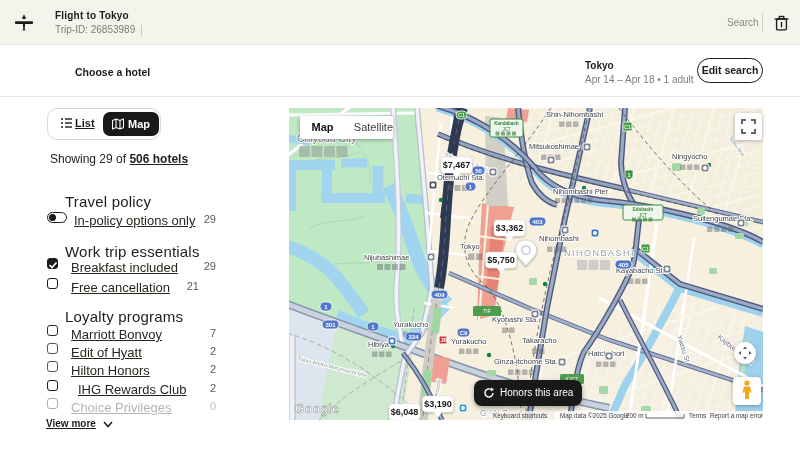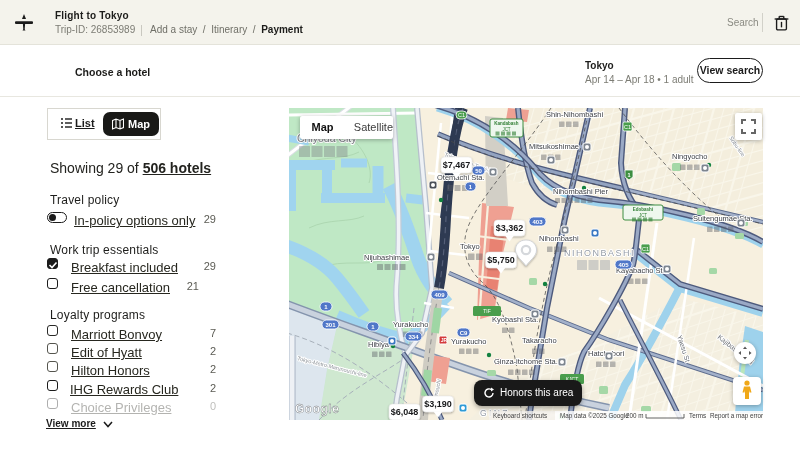--- a/index.html
+++ b/index.html
@@ -7,77 +7,76 @@
 .abs { position:absolute; }
 
 #hdr { position:absolute; left:0; top:0; width:800px; height:45px; background:#f4f3ec; border-bottom:1px solid #e4e3da; }
 #row2 { position:absolute; left:0; top:46px; width:800px; height:51px; background:#fff; border-bottom:1px solid #e8e7e0; }
 .t-title { font-size:10px; font-weight:bold; color:#1c1c1a; letter-spacing:.2px; }
 .t-sub { font-size:10px; color:#7c7c74; }
 .crumb { font-size:10px; color:#6f6f67; }
 .crumb b { color:#1c1c1a; font-weight:bold; }
 #editbtn { position:absolute; left:697px; top:58px; width:66px; height:25px; border:1.5px solid #1b1b1b; border-radius:13px; background:#fff; font-size:10.5px; font-weight:bold; color:#1b1b1b; text-align:center; line-height:22px; }
 
-#toggle { position:absolute; left:47px; top:108px; width:114px; height:32px; background:#fff; border:1px solid #d8d7d0; border-radius:0; }
+#toggle { position:absolute; left:47px; top:108px; width:114px; height:32px; background:#fff; border:1px solid #d8d7d0; border-radius:10px; }
 #mapbtn { position:absolute; left:55px; top:3px; width:56px; height:24px; background:#191917; border-radius:7px; color:#fff; font-size:11px; font-weight:bold; text-align:center; line-height:24px; }
 .srow { position:absolute; font-size:13px; color:#27271f;text-decoration:underline; }
 .cnt { position:absolute; font-size:11px; color:#5b5b54; text-align:right; width:20px; }
 .cbx { position:absolute; left:47px; width:11px; height:11px; border:1.5px solid #1b1b1b; border-radius:3px; background:#fff; }
 .cbx.on { background:#1b1b1b; }
-.hd { position:absolute; left:50px; font-size:12px; color:#1d1d1b; letter-spacing:.2px; }
+.hd { position:absolute; left:65px; font-size:15px; color:#1d1d1b; letter-spacing:.2px; }
 </style>
 </head>
 <body>
 <div id="hdr">
   <svg class="abs" style="left:14px;top:13px" width="20" height="20" viewBox="0 0 20 20">
     <path d="M10 1 L12 6 L8 6 Z" fill="#1b1b1b"></path>
     <rect x="1" y="8.3" width="18" height="2.6" rx="1" fill="#1b1b1b"></rect>
     <path d="M8.9 11 L11.1 11 L10.7 16.2 L11.5 17.5 L8.5 17.5 L9.3 16.2 Z" fill="#1b1b1b"></path>
   </svg>
   <div class="abs t-title" style="left:55px;top:10px">Flight to Tokyo</div>
   <div class="abs t-sub" style="left:55px;top:24px">Trip-ID: 26853989</div>
   <div class="abs" style="left:141px;top:25px;width:1px;height:11px;background:#c9c8c0"></div>
-  <div class="abs crumb" style="left:150px;top:24px">Add a stay&nbsp;&nbsp;/&nbsp;&nbsp;Itinerary&nbsp;&nbsp;/&nbsp;&nbsp;<b>Payment</b></div>
   <div class="abs t-sub" style="left:727px;top:17px;color:#8a8a82">Search</div>
   <div class="abs" style="left:762px;top:13px;width:1px;height:19px;background:#d2d1c9"></div>
   <svg class="abs" style="left:774px;top:15px" width="15" height="16" viewBox="0 0 13 14">
     <g fill="none" stroke="#1b1b1b" stroke-width="1.2">
       <rect x="2.2" y="3.5" width="8.6" height="9.5" rx="1"></rect>
       <line x1="0.5" y1="3.5" x2="12.5" y2="3.5"></line>
       <line x1="4.5" y1="3.2" x2="4.5" y2="1.2"></line>
       <line x1="8.5" y1="3.2" x2="8.5" y2="1.2"></line>
       <line x1="4.5" y1="1.3" x2="8.5" y2="1.3"></line>
       <line x1="6.5" y1="6" x2="6.5" y2="10.8"></line>
     </g>
   </svg>
 </div>
 <div id="row2">
   <div class="abs" style="left:75px;top:20px;font-size:10.5px;font-weight:bold;color:#1c1c1a">Choose a hotel</div>
   <div class="abs" style="left:585px;top:14px;font-size:10px;font-weight:bold;color:#1c1c1a">Tokyo</div>
   <div class="abs" style="left:585px;top:28px;font-size:10px;color:#7c7c74">Apr 14 – Apr 18 • 1 adult</div>
 </div>
-<div id="editbtn">View search</div>
+<div id="editbtn">Edit search</div>
 
 <div id="toggle">
   <svg class="abs" style="left:13px;top:7px" width="11" height="16" viewBox="0 0 11 16">
     <g stroke="#1b1b1b" stroke-width="1.4">
       <line x1="0" y1="3" x2="2" y2="3"></line>
         <line x1="4" y1="3" x2="11" y2="3"></line>
       <line x1="0" y1="7" x2="2" y2="7"></line>
         <line x1="4" y1="7" x2="11" y2="7"></line>
       <line x1="0" y1="11" x2="2" y2="11"></line>
         <line x1="4" y1="11" x2="11" y2="11"></line>
     </g>
   </svg>
   <div class="abs" style="left:27px;top:8px;font-size:11px;font-weight:bold;color:#1b1b1b;text-decoration:underline">List</div>
   <div id="mapbtn"><svg style="vertical-align:-2px;margin-right:4px" width="12" height="12" viewBox="0 0 12 12">
         <path d="M0.5 2.5 L4 1 L8 2.5 L11.5 1 L11.5 9.5 L8 11 L4 9.5 L0.5 11 Z M4 1 L4 9.5 M8 2.5 L8 11" fill="none" stroke="#fff" stroke-width="1.1"></path>
       </svg>Map</div>
 </div>
-<div class="abs" style="left:50px;top:160px;font-size:14px;color:#23231f">Showing 29 of <span style="text-decoration:underline;font-weight:bold">506 hotels</span></div>
+<div class="abs" style="left:50px;top:152px;font-size:12px;color:#23231f">Showing 29 of <span style="text-decoration:underline;font-weight:bold">506 hotels</span></div>
 
 <div class="hd" style="top:193px">Travel policy</div>
 <div class="abs" style="left:47px;top:212px;width:20px;height:11px;border:1.5px solid #1b1b1b;border-radius:7px;background:#fff">
   <div style="position:absolute;left:1px;top:1px;width:7px;height:7px;border-radius:50%;background:#1b1b1b"></div>
 </div>
 <div class="srow" style="left:74px;top:213px">In-policy options only</div>
 <div class="cnt" style="left:196px;top:213px">29</div>
 
 <div class="hd" style="top:243px">Work trip essentials</div>
 <div class="cbx on" style="top:258px"><svg width="10" height="10" viewBox="0 0 10 10" style="margin:0 0 3px 0">
@@ -93,21 +92,21 @@
 <div class="cbx" style="top:325px;border-color:#2a2a27"></div>
 <div class="srow" style="left:71px;top:327px">Marriott Bonvoy</div>
 <div class="cnt" style="left:196px;top:327px">7</div>
 <div class="cbx" style="top:343px;border-color:#55554e"></div>
 <div class="srow" style="left:71px;top:345px">Edit of Hyatt</div>
 <div class="cnt" style="left:196px;top:345px">2</div>
 <div class="cbx" style="top:361px;border-color:#55554e"></div>
 <div class="srow" style="left:71px;top:363px">Hilton Honors</div>
 <div class="cnt" style="left:196px;top:363px">2</div>
 <div class="cbx" style="top:380px"></div>
-<div class="srow" style="left:70px;top:382px">IHG Rewards Club</div>
+<div class="srow" style="left:78px;top:382px">IHG Rewards Club</div>
 <div class="cnt" style="left:196px;top:382px">2</div>
 <div class="cbx" style="top:398px;opacity:.35"></div>
 <div class="srow" style="left:71px;top:400px;opacity:.35">Choice Privileges</div>
 <div class="cnt" style="left:196px;top:400px;opacity:.4">0</div>
 
 <div class="abs" style="left:46px;top:418px;font-size:10px;font-weight:bold;color:#1b1b1b;text-decoration:underline">View more</div>
 <svg class="abs" style="left:103px;top:421px" width="10" height="7" viewBox="0 0 10 7">
     <path d="M1 1 L5 5.5 L9 1" stroke="#1b1b1b" stroke-width="1.5" fill="none"></path>
   </svg>
 

